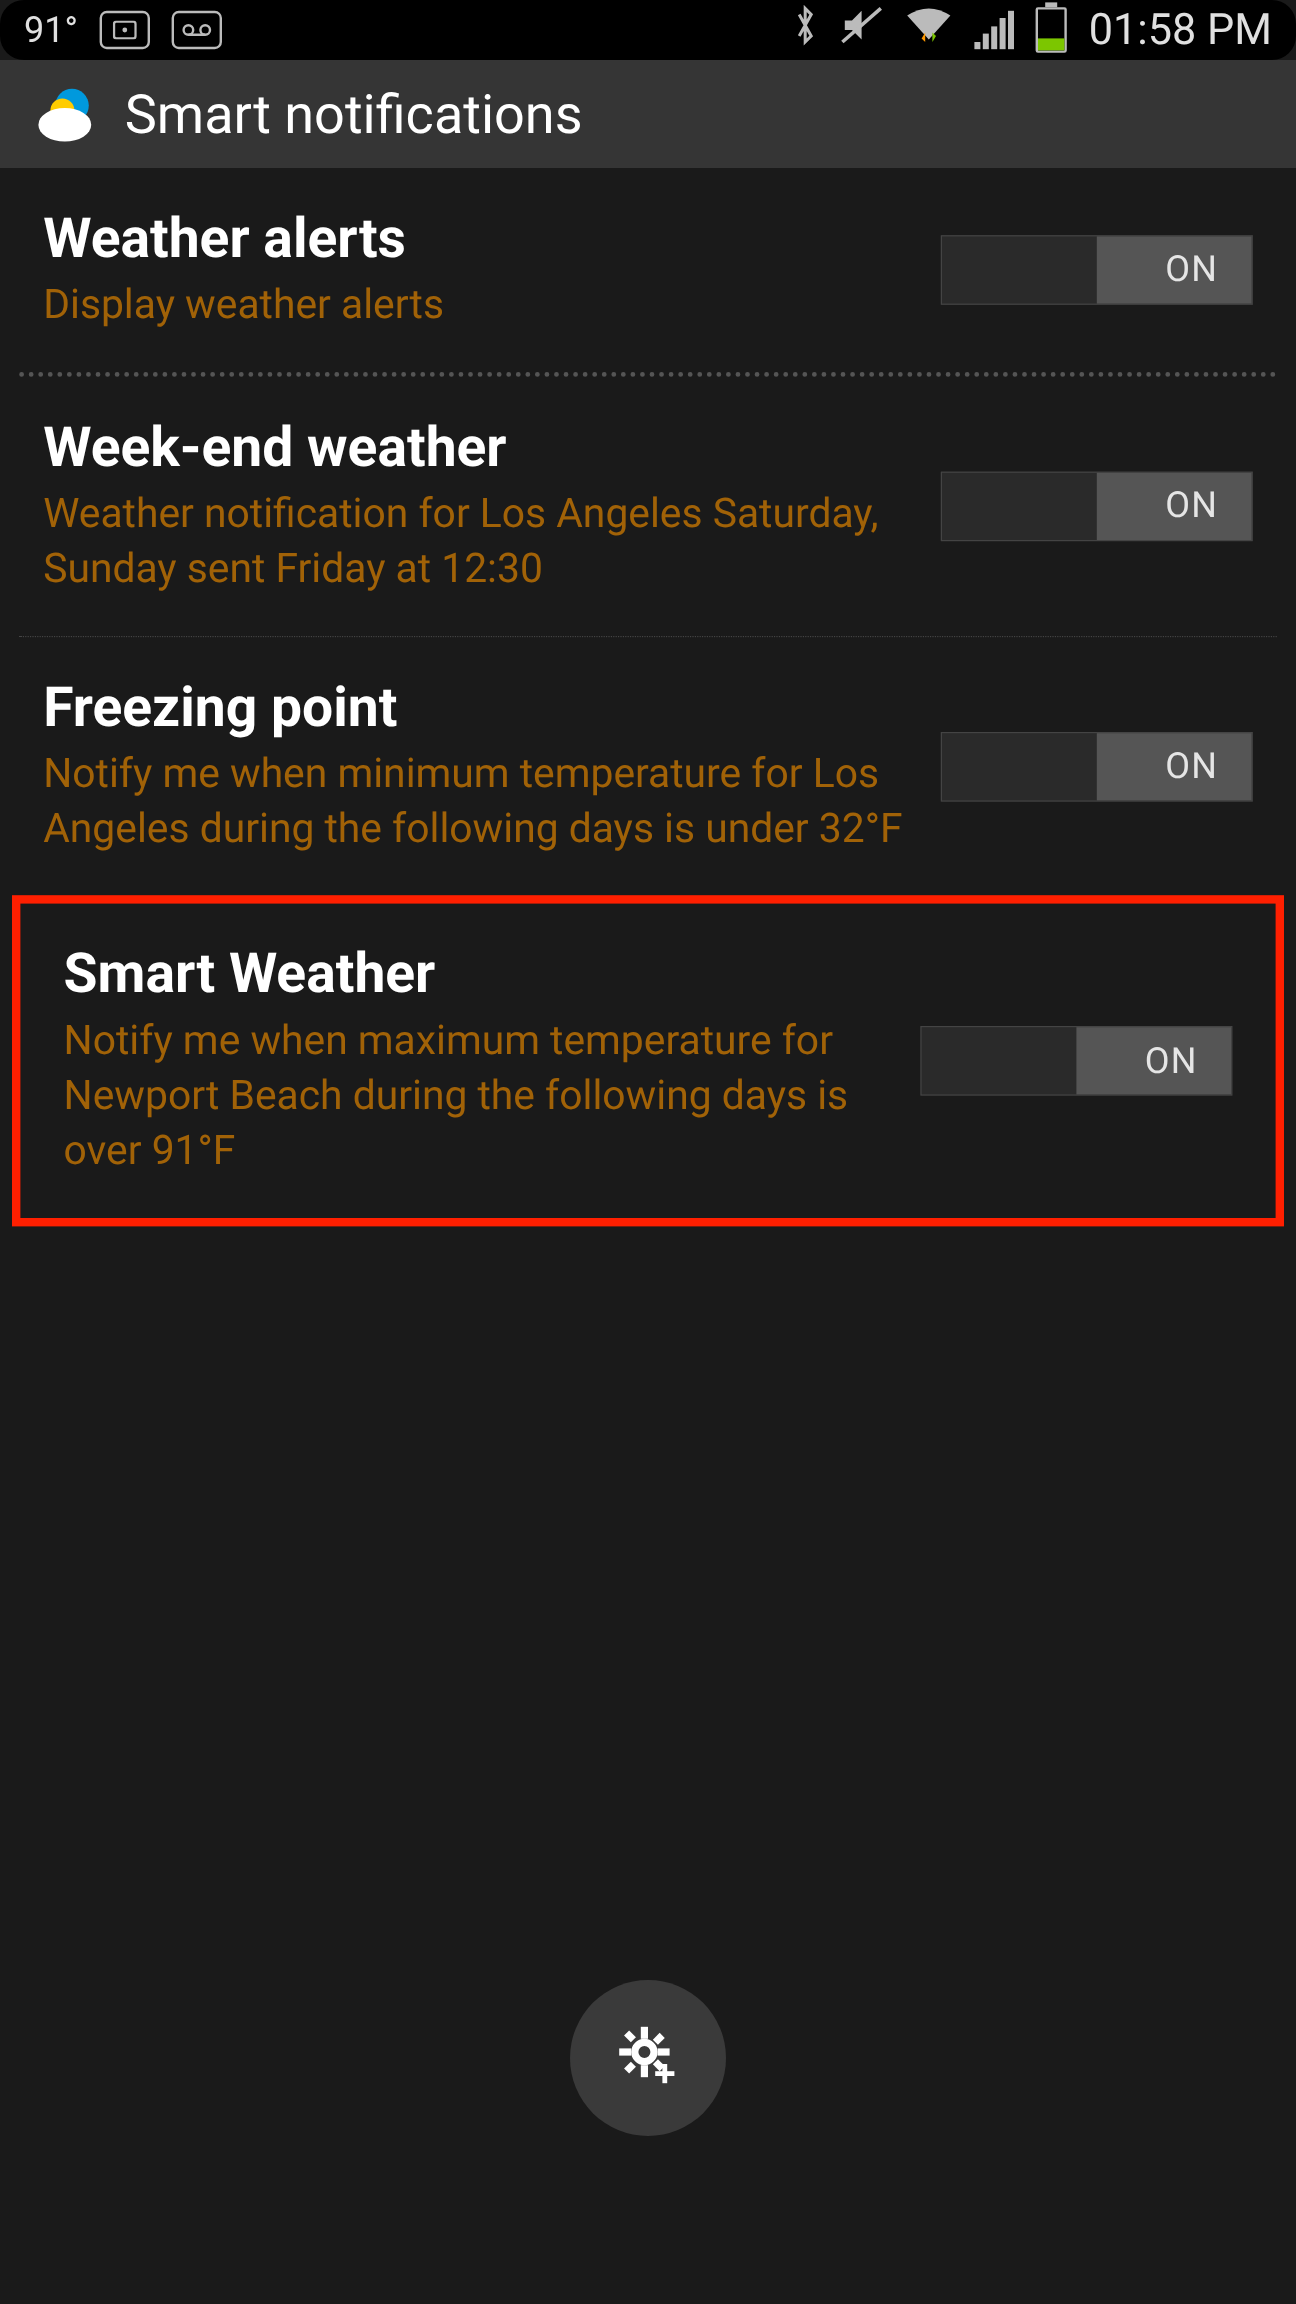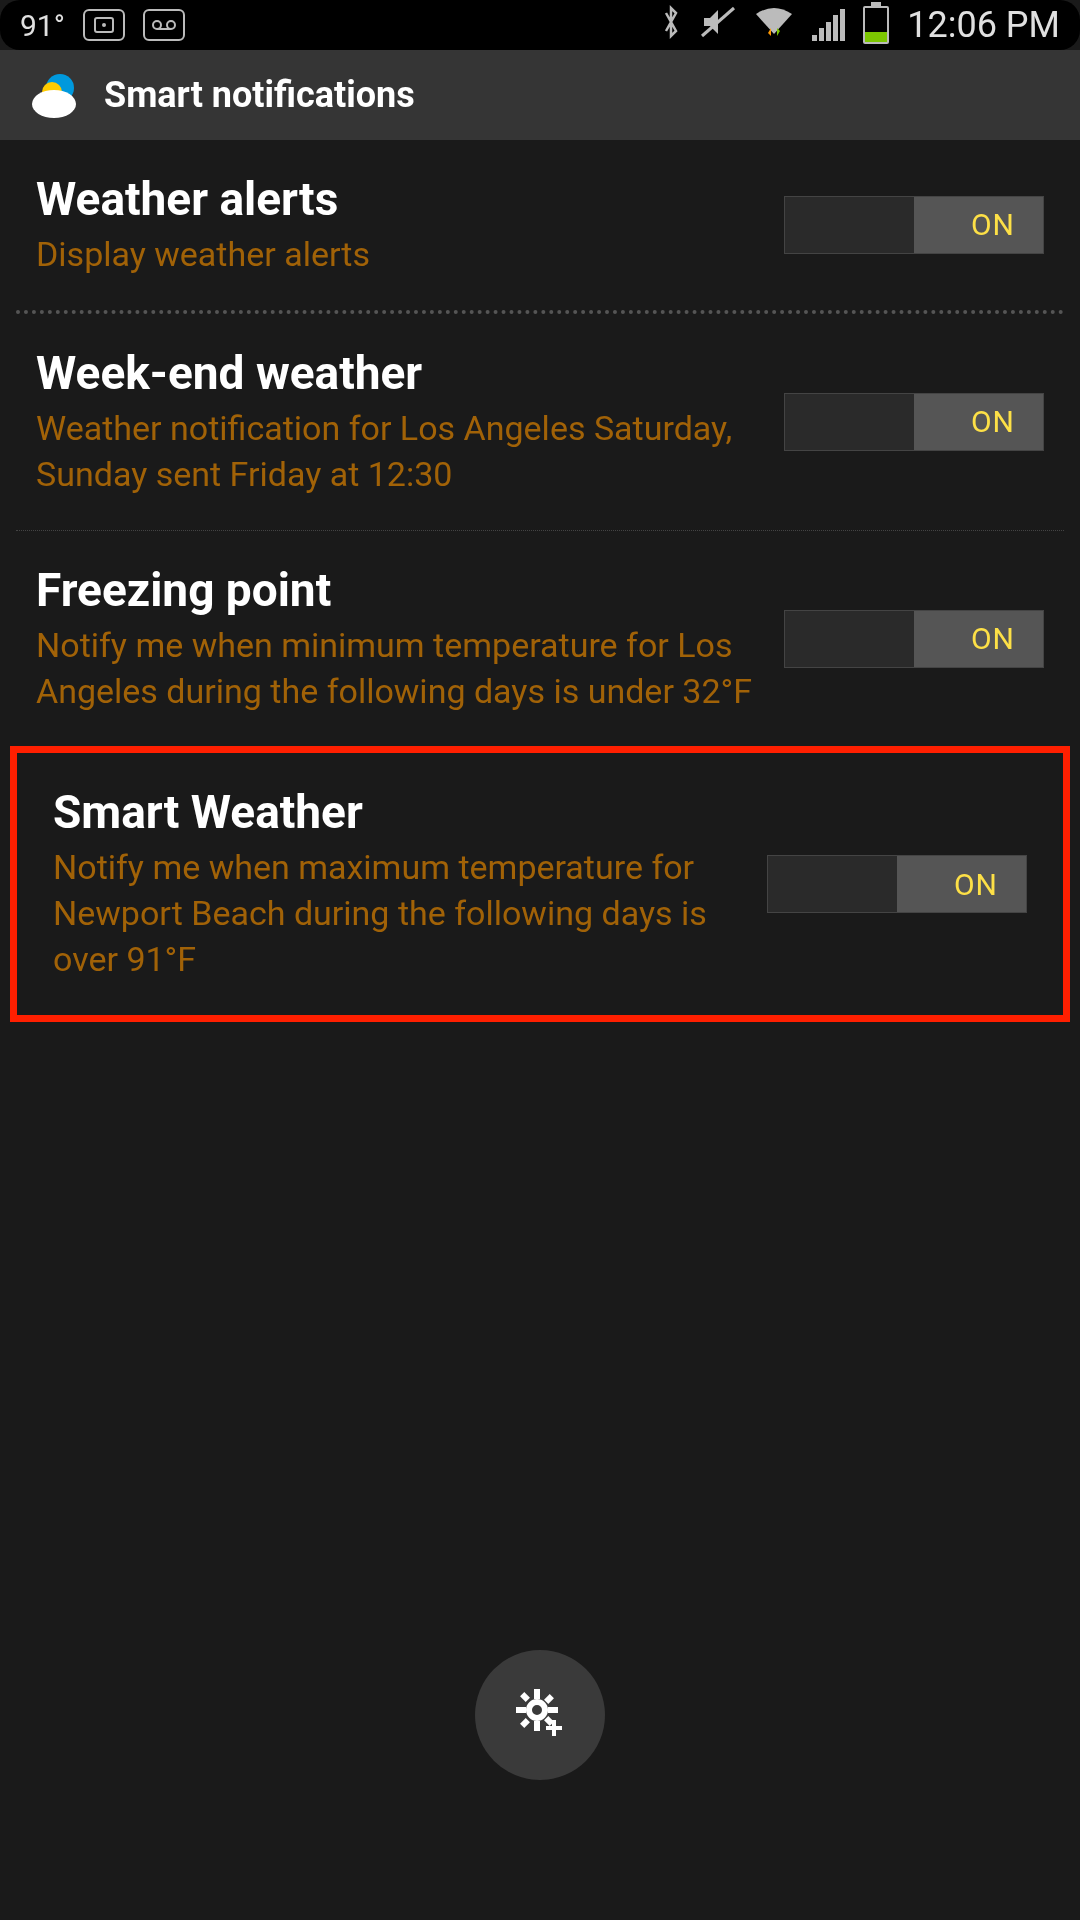--- a/index.html
+++ b/index.html
@@ -42,22 +42,22 @@
       padding: 0 28px;
       gap: 22px;
     }
     .weather-icon {
       width: 54px;
       height: 54px;
       position: relative;
       flex-shrink: 0;
     }
     .header-title {
-      font-size: 36px;
-      font-weight: 700;
+      font-size: 45px;
+      font-weight: 400;
     }
     .content { padding: 0 0; }
     .setting-row {
       display: flex;
       align-items: center;
       padding: 32px 36px;
       position: relative;
     }
     .setting-text { flex: 1; padding-right: 20px; }
     .setting-title {
@@ -78,21 +78,21 @@
       display: flex;
       flex-shrink: 0;
       border: 1px solid #444;
     }
     .toggle-half {
       flex: 1;
       display: flex;
       align-items: center;
       justify-content: center;
       font-size: 30px;
-      color: #fde047;
+      color: #e5e5e5;
       letter-spacing: 1px;
       padding-left: 29px;
     }
     .toggle-half.active { background: #555; }
     .divider-dotted {
       height: 0;
       border-top: 4px dotted #555;
       margin: 0 16px;
     }
     .divider-thin {
@@ -177,21 +177,21 @@
     <div class="signal">
         <span></span>
         <span></span>
         <span></span>
         <span></span>
         <span></span>
       </div>
     <div class="battery">
         <div class="battery-fill"></div>
       </div>
-    <span style="font-size:36px;">12:06 PM</span>
+    <span style="font-size:36px;">01:58 PM</span>
   </div>
 </div>
 
 <div class="header">
   <div class="weather-icon">
     <svg width="54" height="54" viewBox="0 0 54 54">
       <circle cx="32" cy="20" r="14" fill="#0099dd"></circle>
       <circle cx="24" cy="24" r="10" fill="#ffcc00"></circle>
       <ellipse cx="26" cy="36" rx="22" ry="14" fill="#fff"></ellipse>
     </svg>

